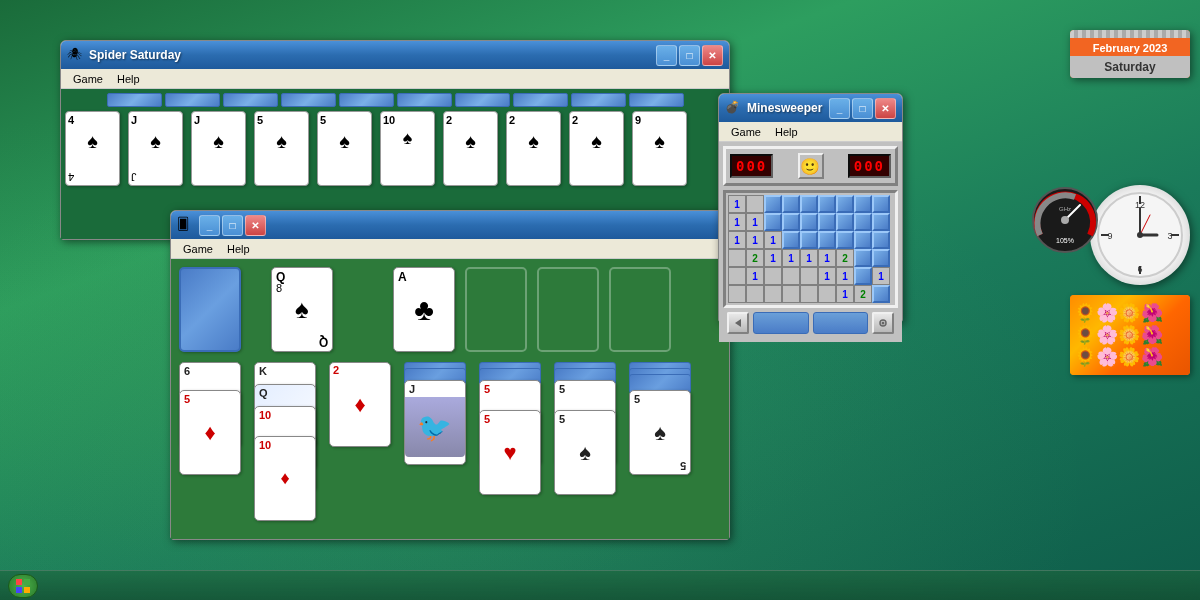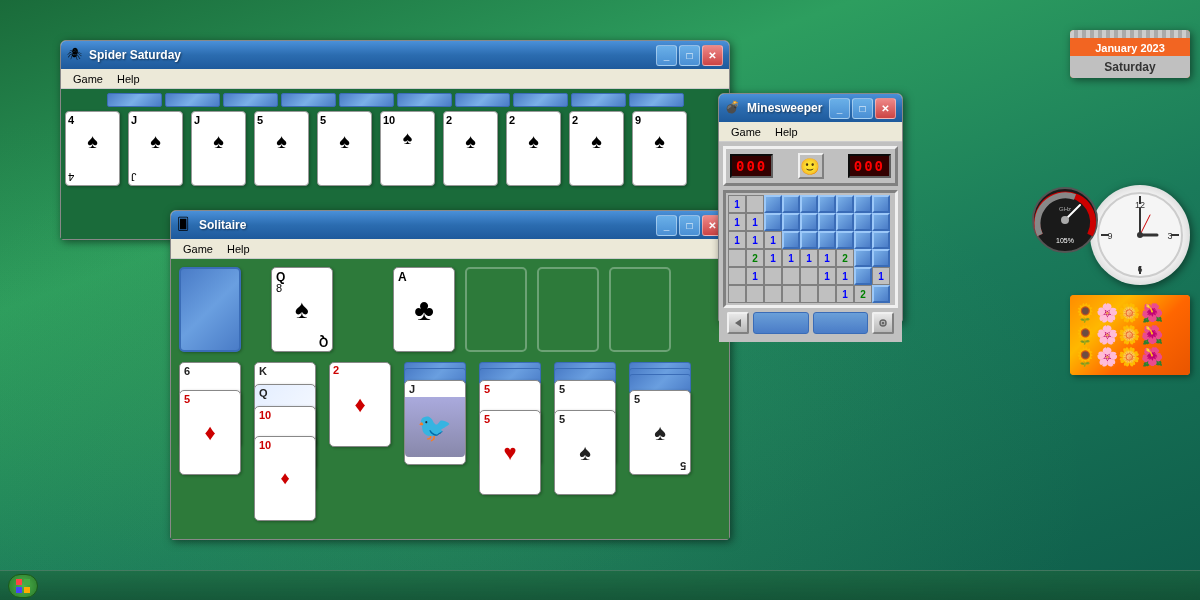--- a/index.html
+++ b/index.html
@@ -366,21 +366,20 @@
           <div style="font-size:20px;text-align:center;margin-top:4px;">♠</div>
         </div>
       </div>
     </div>
   </div>
 </div>
 
 <div class="window solitaire-window">
   <div class="window-titlebar">
     <span class="window-icon">🂠</span>
-    <span class="window-title">Solitaire</span>
     <div class="window-controls">
       <div class="win-btn">_</div>
       <div class="win-btn">□</div>
       <div class="win-btn close">✕</div>
     </div>
   </div>
   <div class="window-menu">
     <span class="menu-item">Game</span>
     <span class="menu-item">Help</span>
   </div>
@@ -599,21 +598,21 @@
             <circle cx="5" cy="5" r="3" fill="none" stroke="#666" stroke-width="1.5"></circle>
             <circle cx="5" cy="5" r="1.5" fill="#666"></circle>
           </svg>
       </div>
     </div>
   </div>
 </div>
 
 <div class="calendar-widget">
   <div class="cal-top-strip"></div>
-  <div class="cal-month">January 2023</div>
+  <div class="cal-month">February 2023</div>
   <div class="cal-weekday">Saturday</div>
 </div>
 
 <div class="clock-widget">
   <svg class="clock-svg" viewBox="0 0 90 90">
 
     <circle cx="45" cy="45" r="42" fill="#f5f5f5" stroke="#ccc" stroke-width="2"></circle>
 
     <line x1="45" y1="6" x2="45" y2="14" stroke="#333" stroke-width="2"></line>
     <line x1="45" y1="76" x2="45" y2="84" stroke="#333" stroke-width="2"></line>

